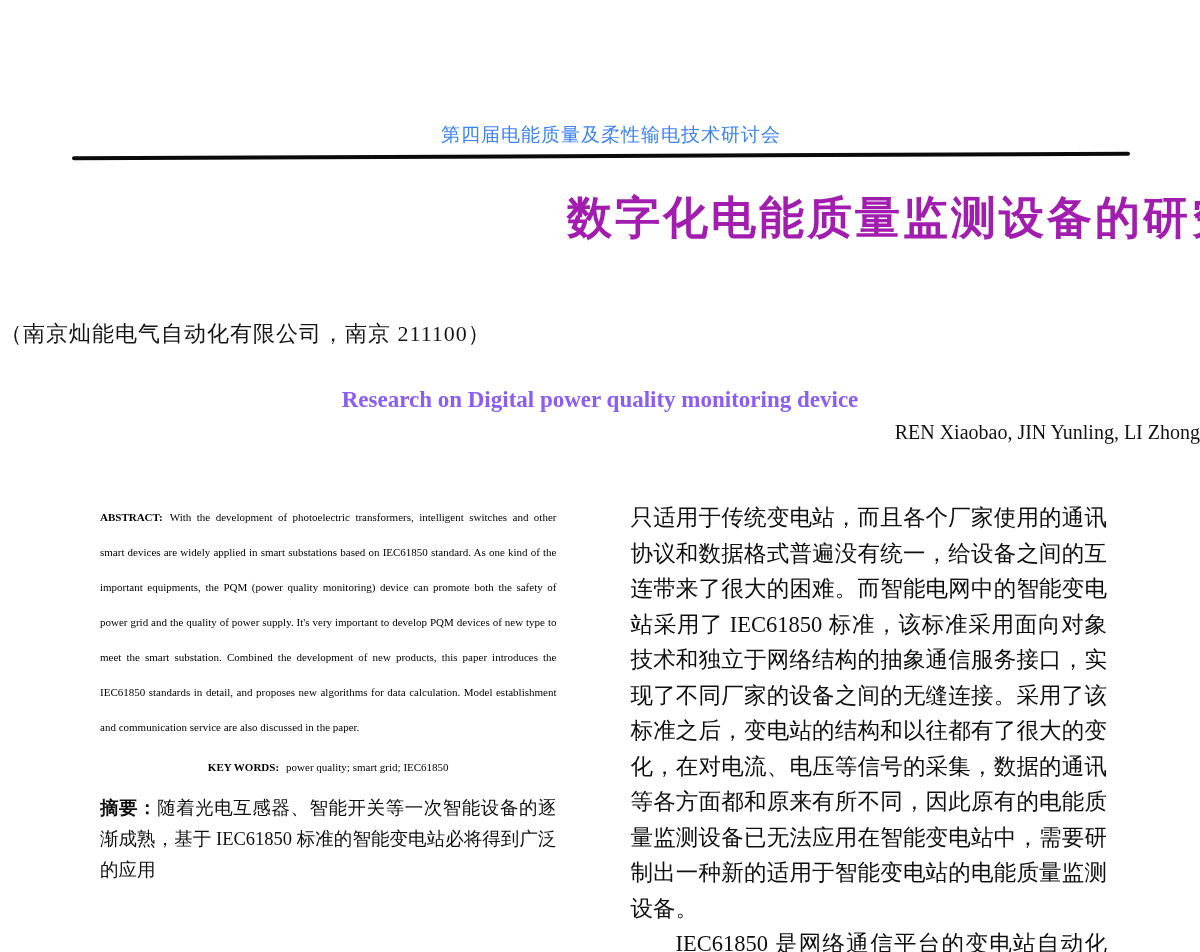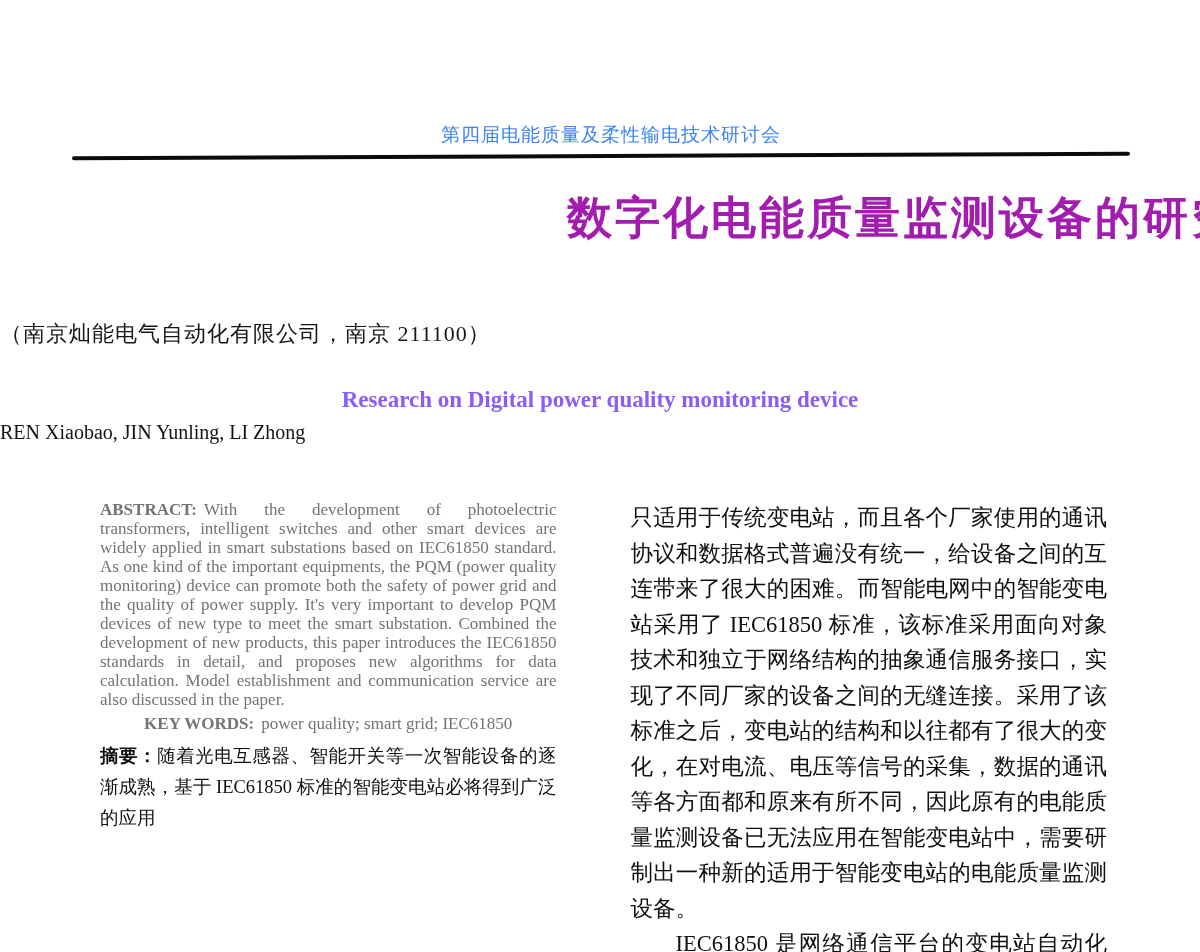--- a/index.html
+++ b/index.html
@@ -63,21 +63,21 @@
     position: absolute;
     top: 387px; left: 0; width: 100%;
     text-align: center;
     font-size: 23px;
     font-weight: bold;
     color: #8b5cf6;
   }
   .authors-en {
     position: absolute;
     top: 421px; left: 0; width: 100%;
-    text-align: left;
+    text-align: right;
     font-size: 20px;
     color: #131313;
   }
   .affil-en {
     position: absolute;
     top: 450px; left: 0; width: 100%;
     text-align: center;
     font-size: 16.5px;
     color: #131313;
   }
@@ -86,25 +86,25 @@
     top: 500px; left: 100px;
     width: 1007px;
     height: 452px;
     display: flex;
     gap: 30px;
     overflow: hidden;
   }
   .col-left { width: 478px; }
   .col-right { width: 499px; margin-left: 44px; }
   .abstract, .keywords {
-    font-size: 17px;
-    line-height: 19px;
+    font-size: 11px;
+    line-height: 35px;
     text-align: justify;
     text-justify: inter-word;
-    color: #737373;
+    color: #000000;
   }
   .keywords { margin-top: 5px; text-align: center; }
   .abstract-zh {
     margin-top: 8px;
     font-size: 18.5px;
     line-height: 31px;
     text-align: justify;
     color: #101010;
   }
   .b { font-weight: bold; }

